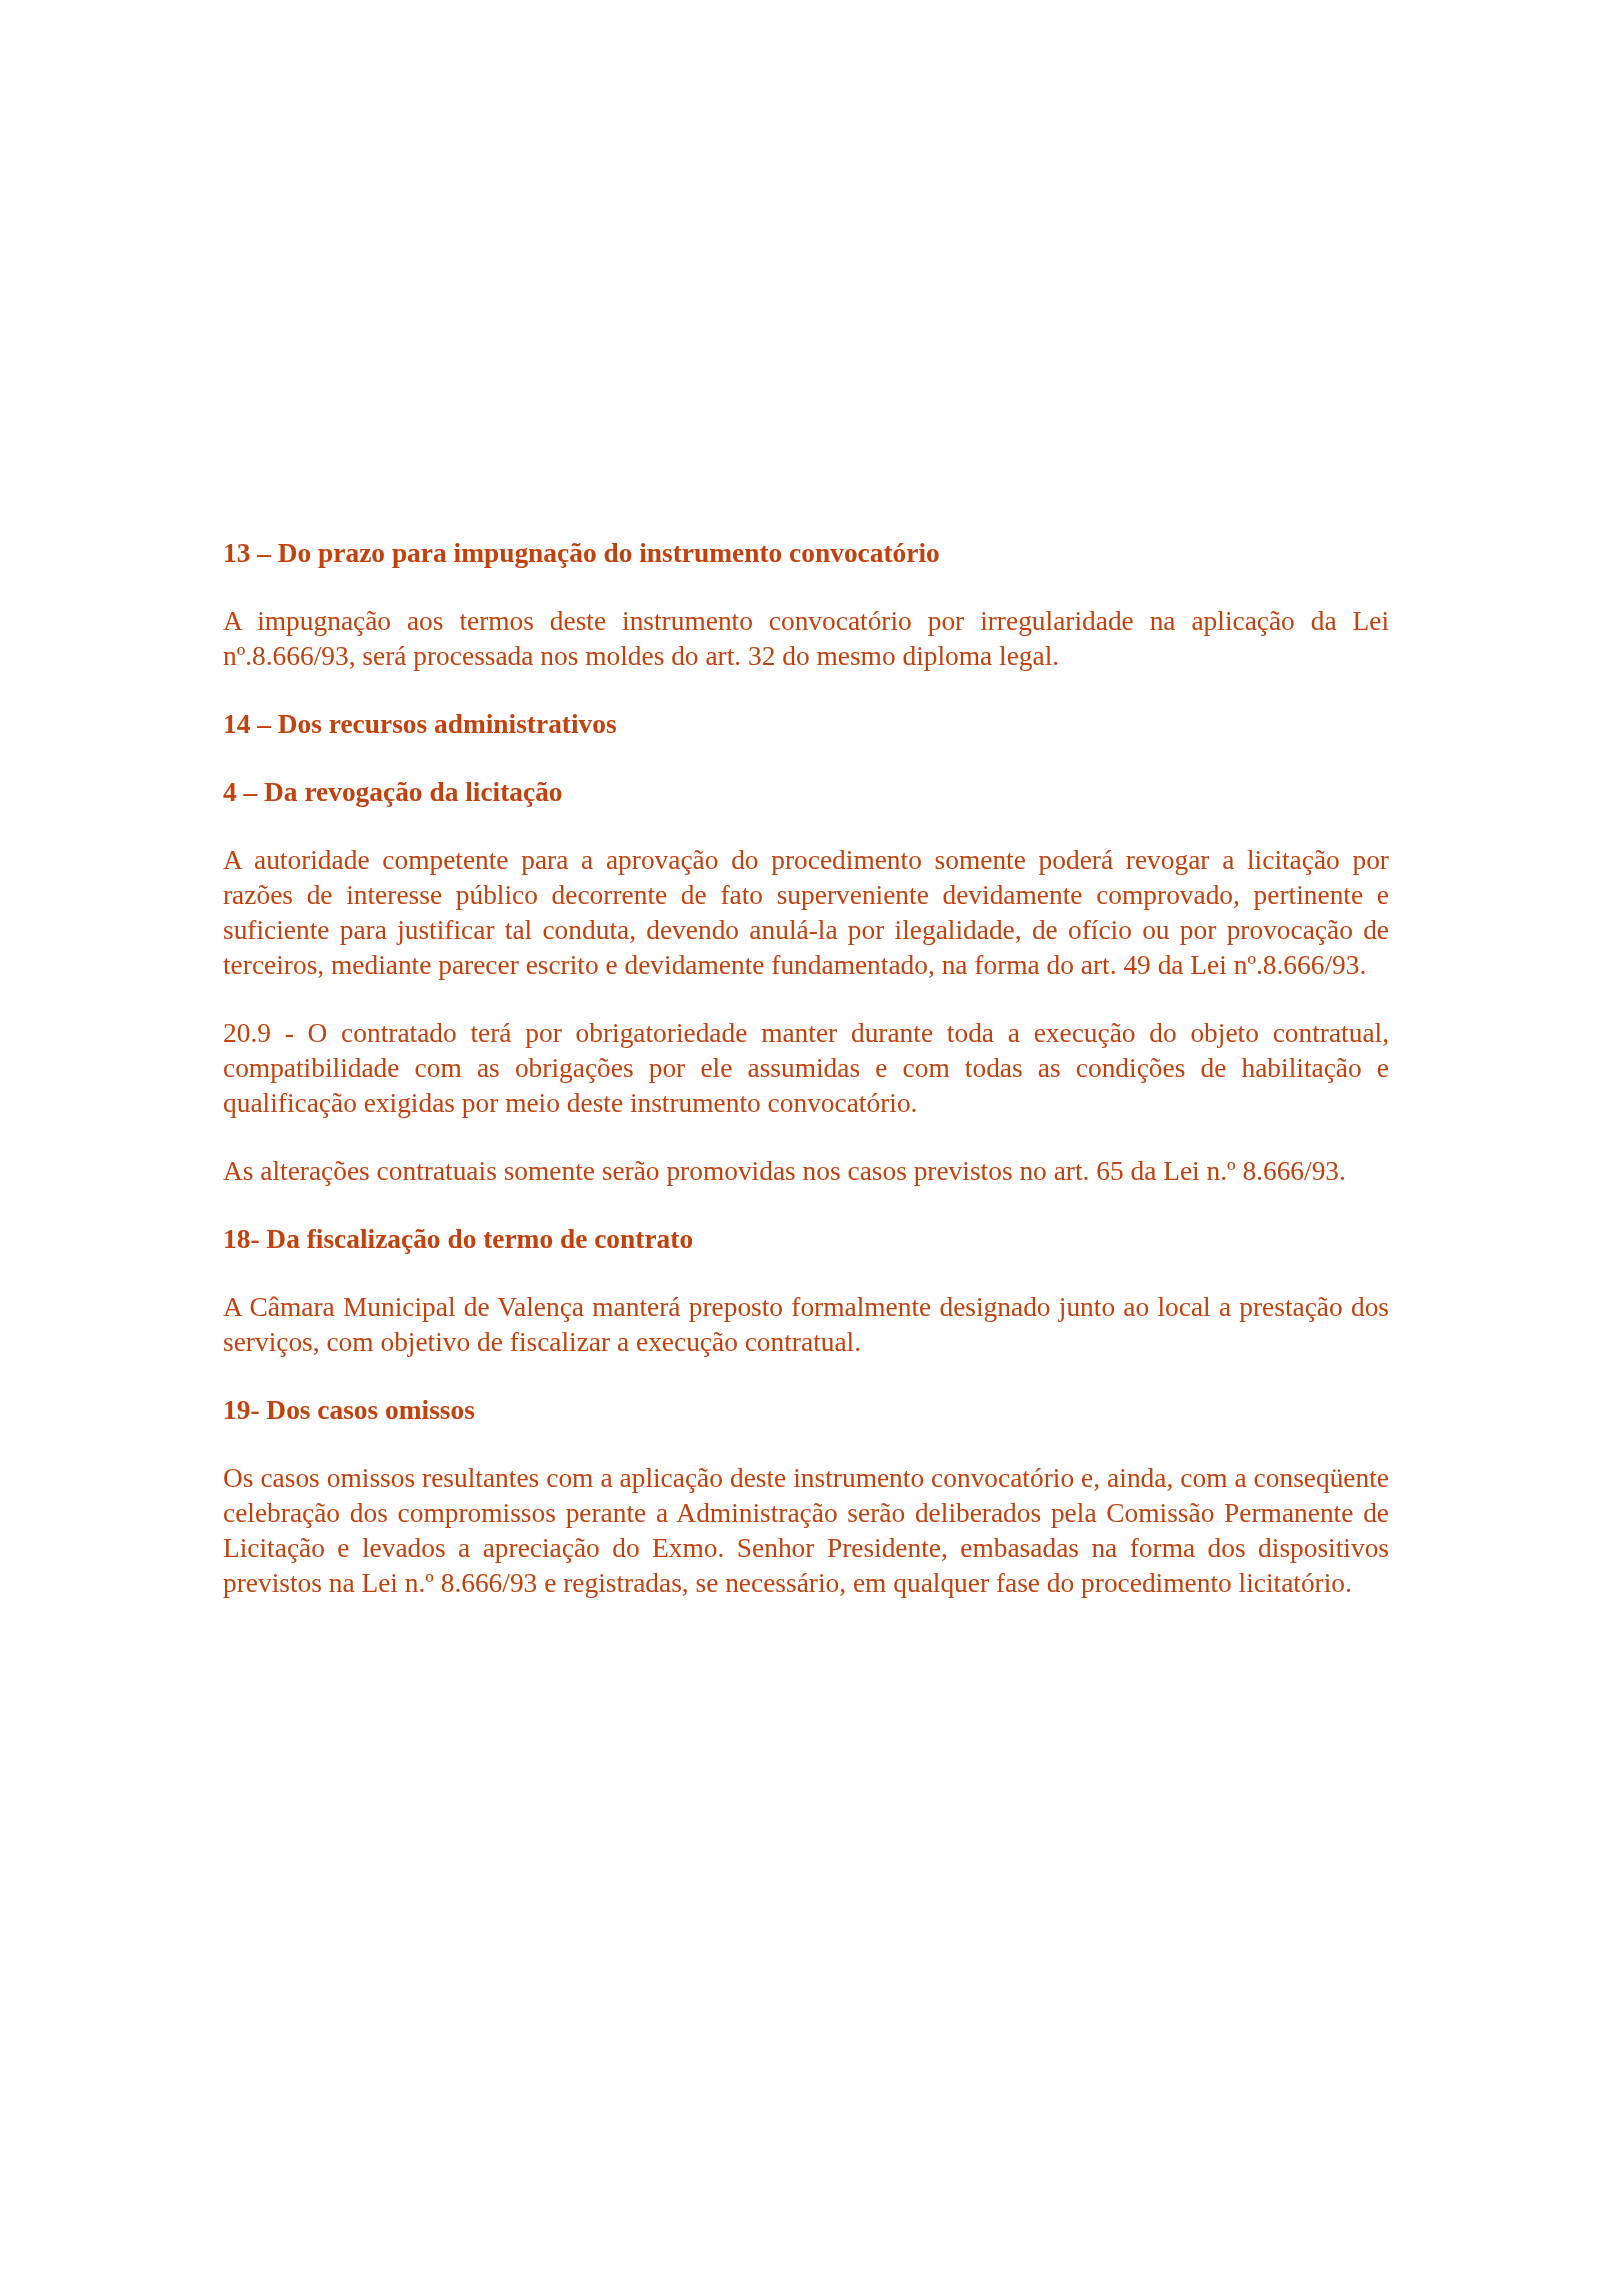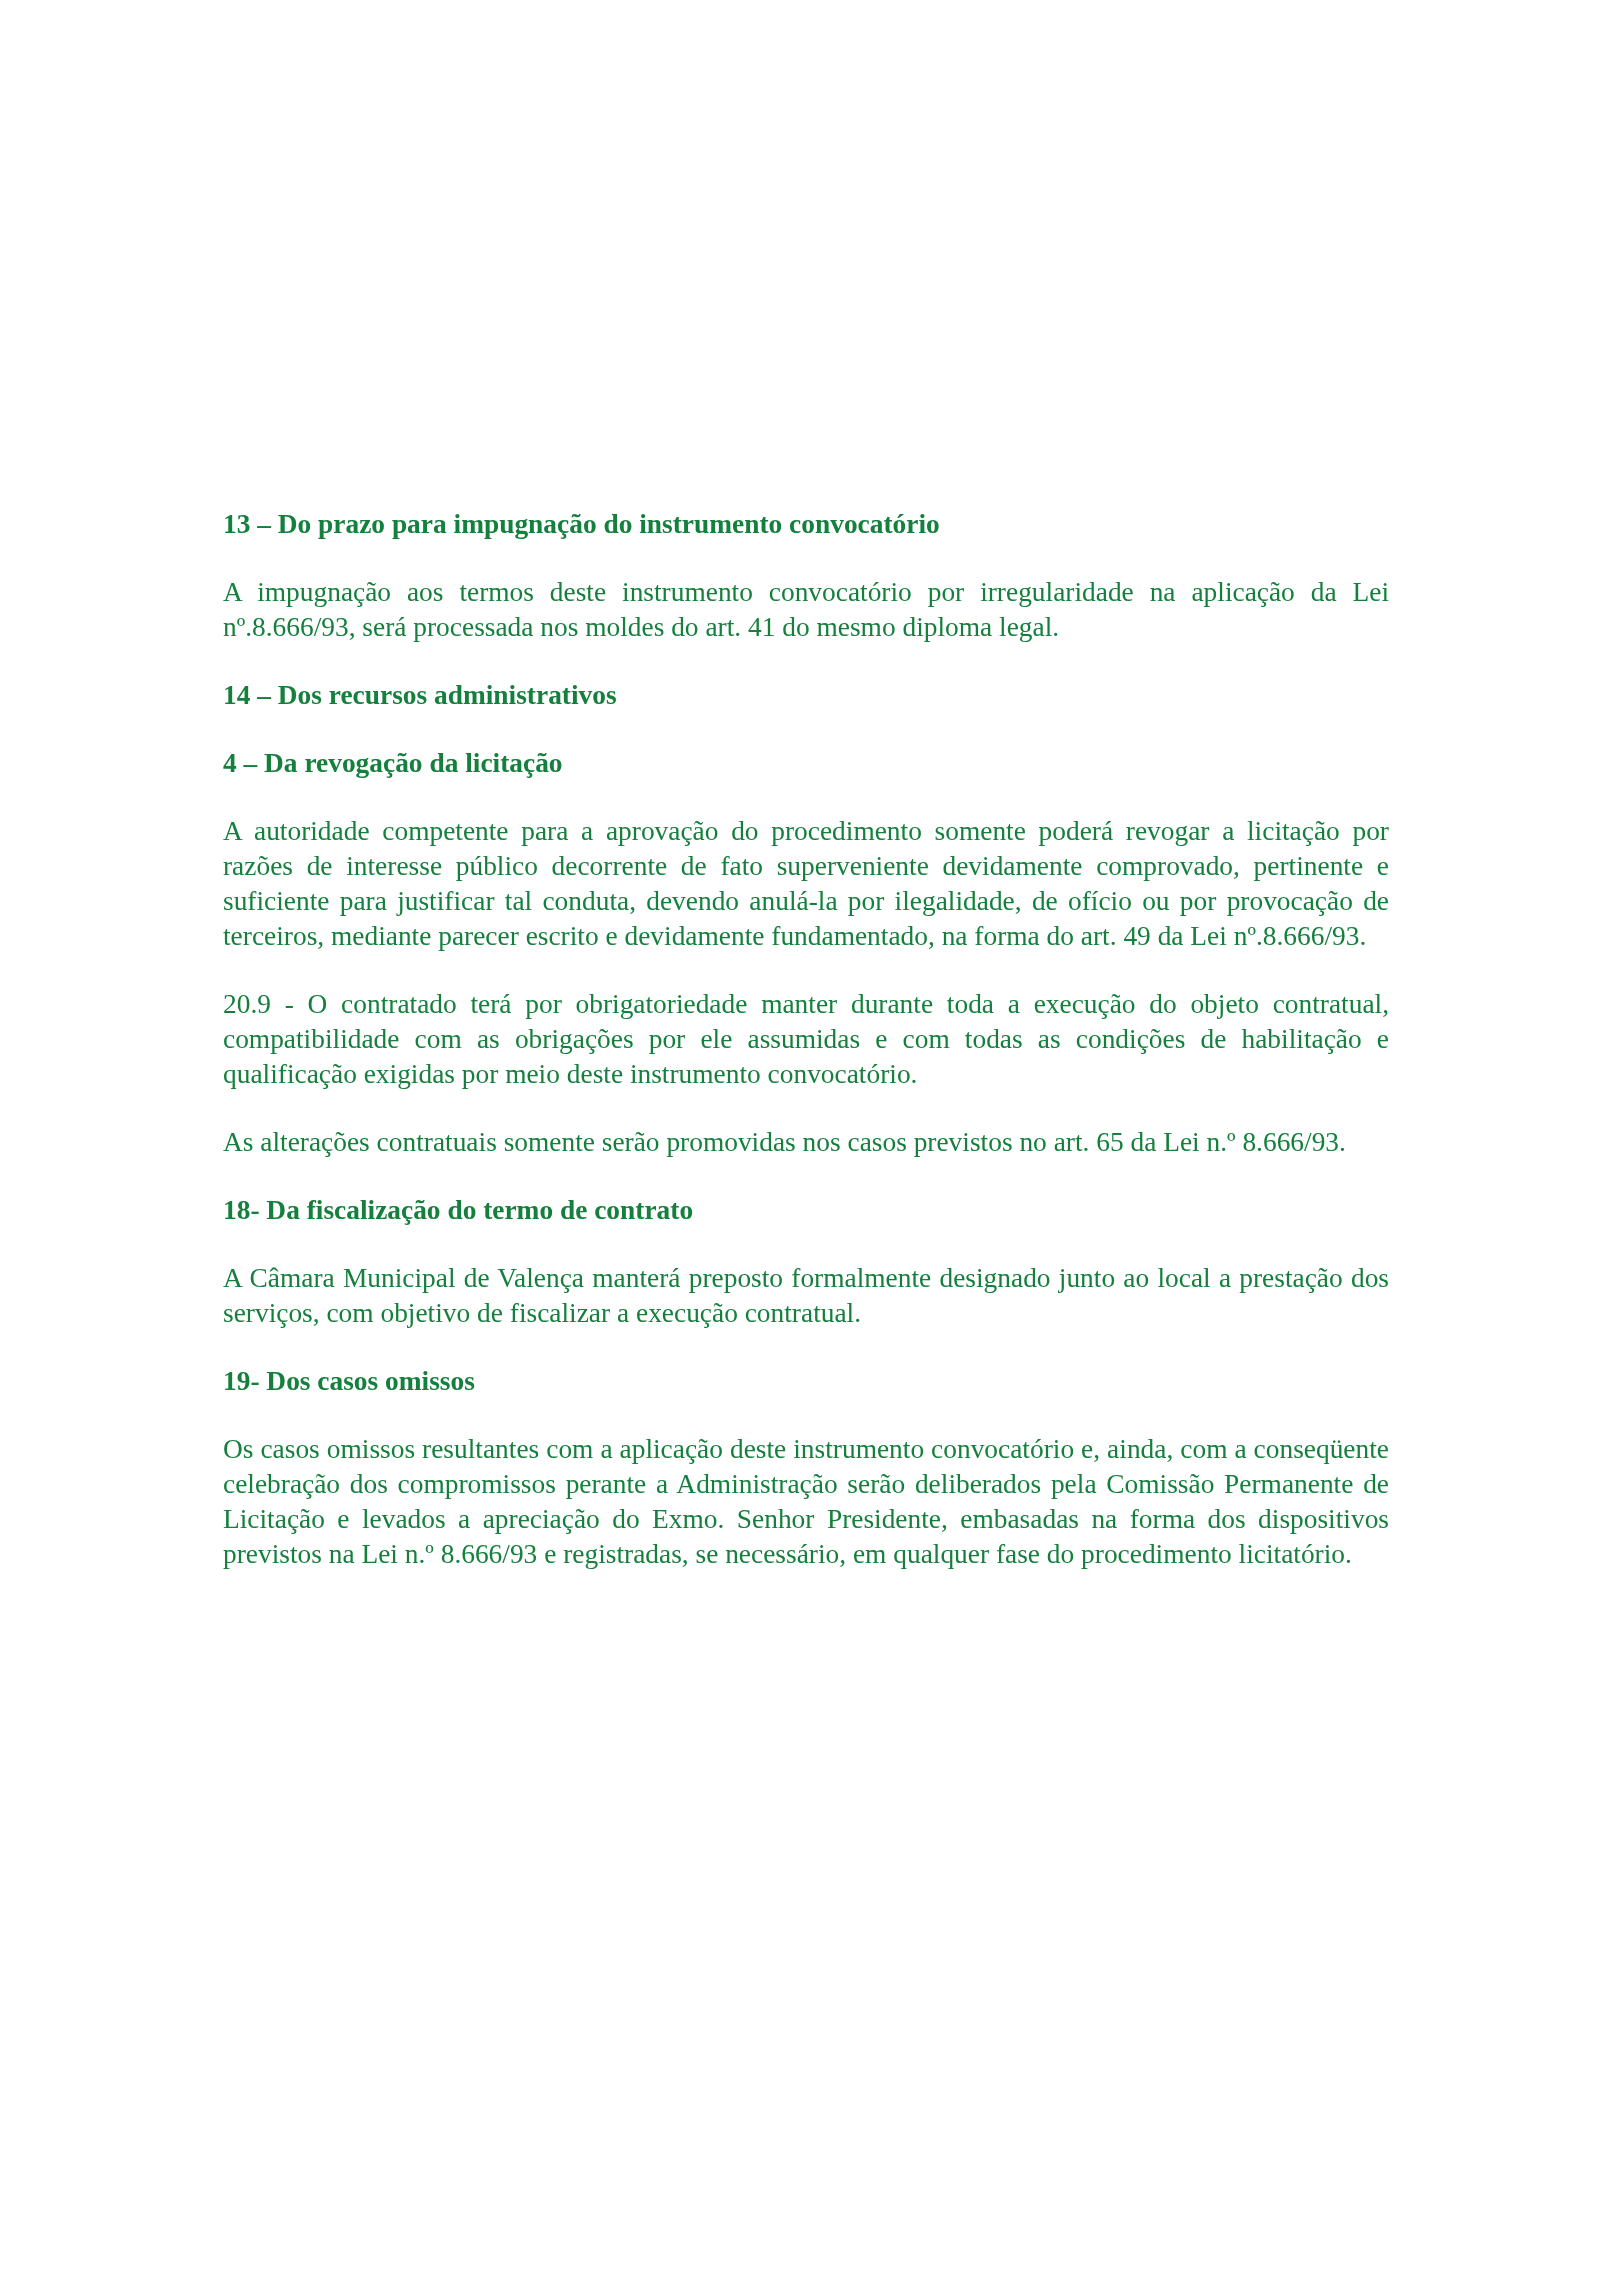--- a/index.html
+++ b/index.html
@@ -10,23 +10,23 @@
   .page {
     position: relative;
     width: 1621px;
     height: 2293px;
     background: #ffffff;
     overflow: hidden;
   }
   .content {
     position: absolute;
     left: 223px;
-    top: 507px;
+    top: 536px;
     width: 1166px;
-    color: #15803d;
+    color: #c2410c;
     font-family: "Liberation Serif", "DejaVu Serif", serif;
     font-size: 27.4px;
     line-height: 35px;
     text-align: justify;
   }
   .doc-heading {
     font-weight: bold;
     margin: 0 0 33px 0;
     font-size: 27.4px;
   }
@@ -37,21 +37,21 @@
     margin-bottom: 0;
   }
 </style>
 </head>
 <body>
 
 <div class="page">
   <div class="content">
 
     <h2 class="doc-heading">13 – Do prazo para impugnação do instrumento convocatório</h2>
-    <p class="doc-paragraph">A impugnação aos termos deste instrumento convocatório por irregularidade na aplicação da Lei nº.8.666/93, será processada nos moldes do art. 41 do mesmo diploma legal.</p>
+    <p class="doc-paragraph">A impugnação aos termos deste instrumento convocatório por irregularidade na aplicação da Lei nº.8.666/93, será processada nos moldes do art. 32 do mesmo diploma legal.</p>
 
     <h2 class="doc-heading">14 – Dos recursos administrativos</h2>
 
     <h2 class="doc-heading">4 – Da revogação da licitação</h2>
     <p class="doc-paragraph">A autoridade competente para a aprovação do procedimento somente poderá revogar a licitação por razões de interesse público decorrente de fato superveniente devidamente comprovado, pertinente e suficiente para justificar tal conduta, devendo anulá-la por ilegalidade, de ofício ou por provocação de terceiros, mediante parecer escrito e devidamente fundamentado, na forma do art. 49 da Lei nº.8.666/93.</p>
 
     <p class="doc-paragraph">20.9 - O contratado terá por obrigatoriedade manter durante toda a execução do objeto contratual, compatibilidade com as obrigações por ele assumidas e com todas as condições de habilitação e qualificação exigidas por meio deste instrumento convocatório.</p>
 
     <p class="doc-paragraph">As alterações contratuais somente serão promovidas nos casos previstos no art. 65 da Lei n.º 8.666/93.</p>
 

